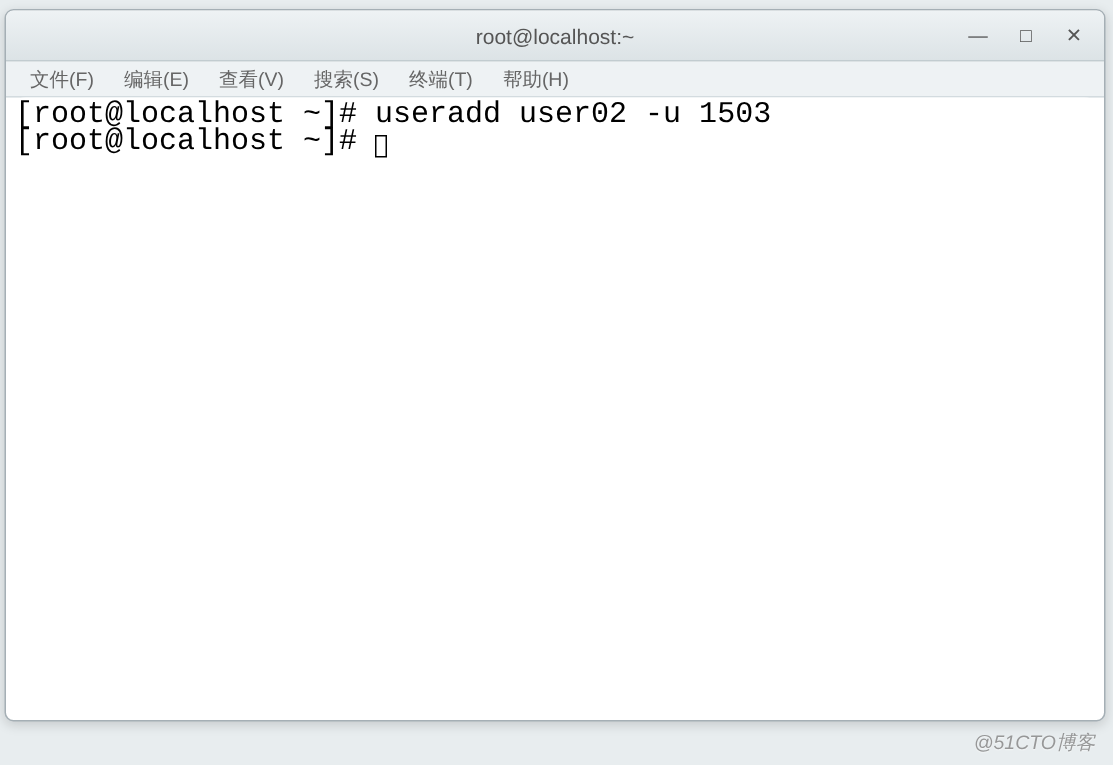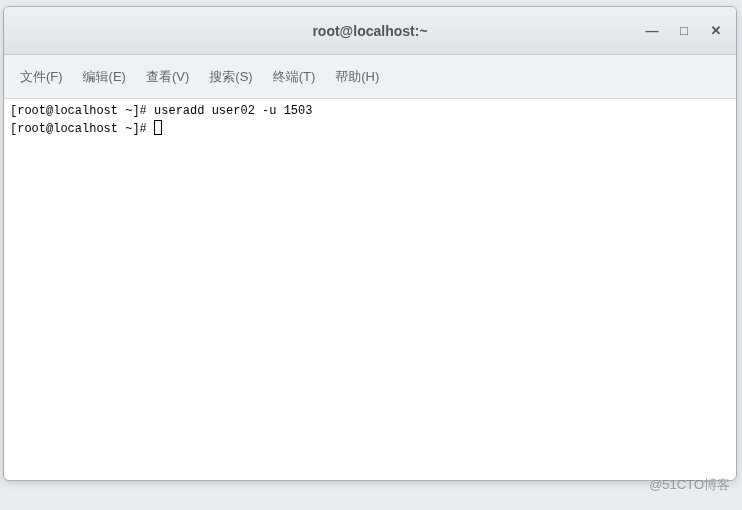--- a/index.html
+++ b/index.html
@@ -19,28 +19,28 @@
       height: 475px;
       background: #fff;
       border: 1px solid #a5afb5;
       border-radius: 6px;
       box-shadow: 0 2px 8px rgba(0,0,0,0.15);
       display: flex;
       flex-direction: column;
       overflow: hidden;
     }
     .titlebar {
-      height: 48px;
+      height: 34px;
       background: linear-gradient(#eef2f4, #dce3e6);
       border-bottom: 1px solid #c2ccd0;
       display: flex;
       align-items: center;
       justify-content: center;
       position: relative;
-      font-weight: bold;
+      font-weight: normal;
       color: #555;
       font-size: 14px;
     }
     .titlebar-controls {
       position: absolute;
       right: 6px;
       top: 0;
       height: 100%;
       display: flex;
       align-items: center;
@@ -51,61 +51,62 @@
       height: 22px;
       display: flex;
       align-items: center;
       justify-content: center;
       color: #555;
       font-size: 13px;
       cursor: pointer;
       border-radius: 3px;
     }
     .menubar {
-      height: 44px;
+      height: 24px;
       background: #eef2f4;
       border-bottom: 1px solid #d3dbdf;
       display: flex;
       align-items: center;
       padding: 0 8px;
       gap: 4px;
       font-size: 13px;
       color: #666;
     }
     .menu-item {
       padding: 3px 8px;
       cursor: pointer;
       border-radius: 2px;
     }
     .terminal {
       flex: 1;
       background: #fff;
       padding: 3px 6px;
       font-family: "Courier New", monospace;
-      font-size: 12px;
+      font-size: 20px;
       line-height: 18px;
       color: #000;
       overflow: auto;
       border-radius: 13px;
     }
     .terminal-line { white-space: pre; }
     .cursor {
       display: inline-block;
       width: 8px;
       height: 15px;
       border: 1px solid #000;
       vertical-align: text-bottom;
       margin-bottom: 1px;
     }
     .watermark {
       position: absolute;
       right: 12px;
-      bottom: 16px;
+      bottom: 6px;
       color: rgba(120,120,120,0.75);
       font-size: 13px;
+      font-style: italic;
       font-weight: 500;
       text-shadow: 0 1px 1px rgba(255,255,255,0.6);
     }
   </style>
 </head>
 <body>
 
 <div class="window">
 
   <div class="titlebar">

